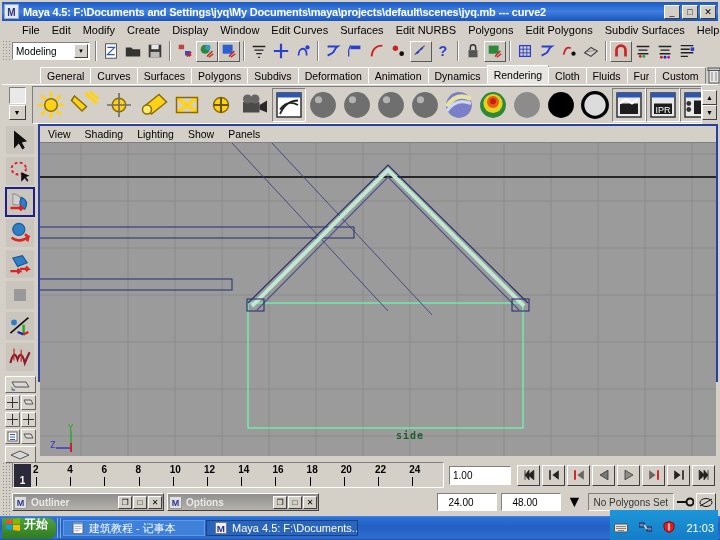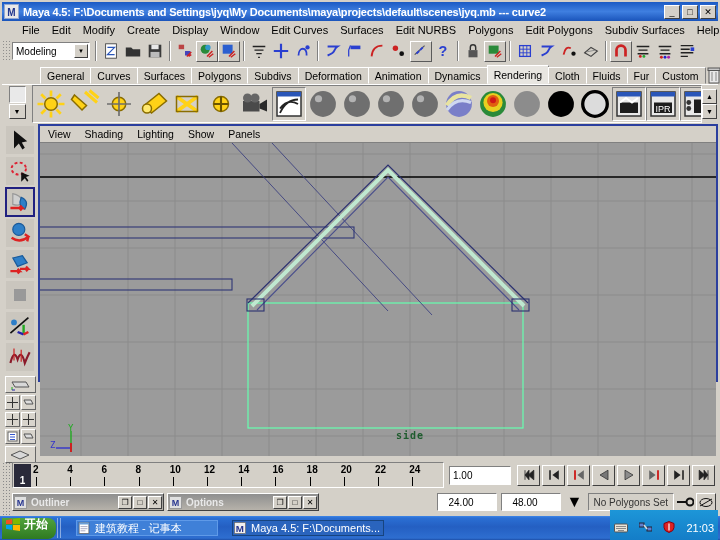--- a/index.html
+++ b/index.html
@@ -85,21 +85,21 @@
   }
   .shelftab.active {
     height: 19px; line-height: 19px; background: #e8e6e1;
     border-color: #fff #808080 #e8e6e1 #fff; font-weight: normal;
   }
   .trash { margin-left: auto; margin-right: 4px; width: 16px; height: 18px; flex: none; }
 
   
   .shelf {
     position: absolute; left: 2px; top: 84px; width: 716px; height: 40px;
-    background: #d4d0c8; display: flex; align-items: flex-start;
+    background: #d4d0c8; display: flex; align-items: center;
     border-top: 1px solid #fff;
   }
   .shelf-left { width: 30px; height: 38px; flex: none; display: flex; flex-direction: column; align-items: center; }
   .shelf-box { width: 17px; height: 17px; background: #e9e9e9; border: 1px solid; border-color: #808080 #fff #fff #808080; margin-top: 1px; }
   .shelf-arrow {
     width: 17px; height: 15px; background: #d4d0c8; border: 1px solid;
     border-color: #fff #404040 #404040 #fff; margin-top: 1px;
     display: flex; align-items: center; justify-content: center; font-size: 7px;
   }
   .shelf-items {
@@ -213,21 +213,21 @@
     height: 21px; background: linear-gradient(to bottom,#50a23c,#2f7a21);
     border-radius: 0 8px 8px 0; display: flex; align-items: center;
     padding: 0 8px 8px 4px; flex: none;
   }
   .start-flag { width: 14px; height: 13px; margin-right: 4px; flex: none; }
   .startbtn span { color: #fff; font-size: 12px; font-weight: bold; }
   .tb-sep { width: 6px; height: 20px; flex:none;
     background-image: linear-gradient(to right, transparent 1px, rgba(255,255,255,.45) 1px, rgba(255,255,255,.45) 2px, transparent 2px, transparent 4px, rgba(255,255,255,.45) 4px, rgba(255,255,255,.45) 5px, transparent 5px); }
   .taskitem {
     height: 16px; background: #3f80d8; border: 1px solid #5f9ae8;
-    display: flex; align-items: center; padding: 0 0; margin-left: 14px;
+    display: flex; align-items: center; padding: 0 7px; margin-left: 1px;
     color: #fff; font-size: 11px; white-space: nowrap; overflow: hidden; flex: none;
   }
   .taskitem .ti-ico { width: 14px; height: 14px; margin-right: 4px; flex:none; display:flex;align-items:center;justify-content:center; }
   .tray {
     margin-left: auto; height: 22px; display: flex; align-items: center;
     background: linear-gradient(to bottom,#1d96d8,#1278c4); padding: 18px 4px; gap: 11px; flex: none; justify-content: space-between;
   }
   .tray .clock { color: #fff; font-size: 11px; }
 </style>
 </head>

